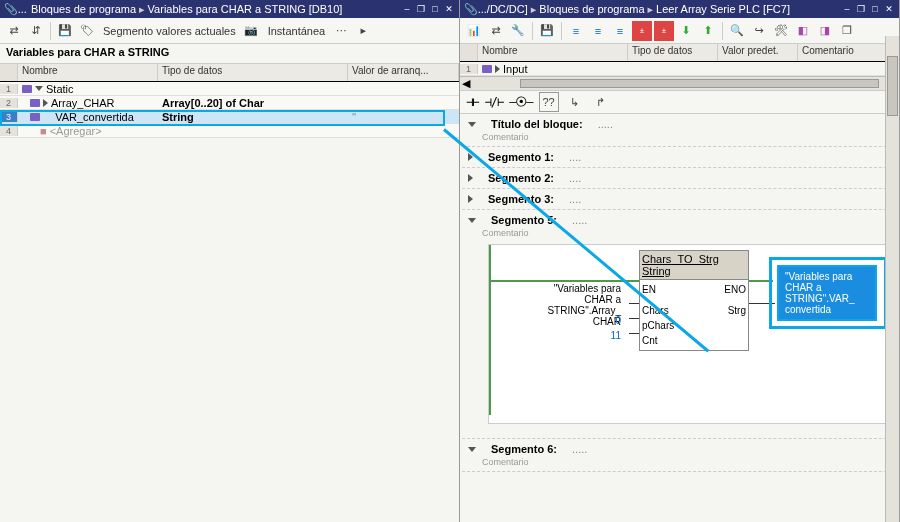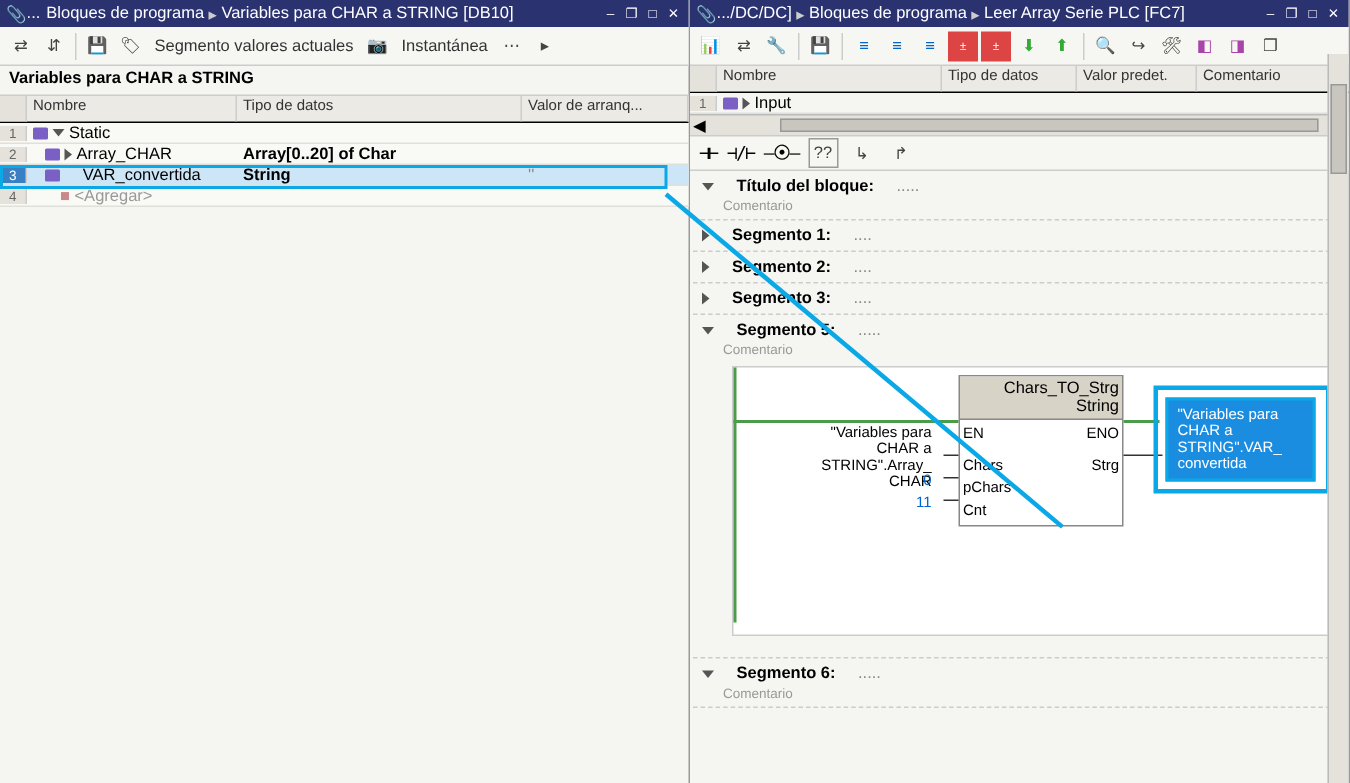--- a/index.html
+++ b/index.html
@@ -36,21 +36,21 @@
   .grow.sel { background:#cde6f7; }
   .grow.sel .rnum { background:#3a7fc4; color:#fff; }
   .selbox-row { position:absolute; border:2px solid #0aa8e6; pointer-events:none; }
   .segments { flex:1; overflow:auto; padding:0 2px; }
   .seg { border-bottom:1px dashed #ccc; padding:4px 6px; }
   .seg-hd { display:flex; align-items:center; gap:15px; }
   .seg-hd b { font-weight:bold; }
   .seg .com { color:#999; font-size:9px; margin-left:14px; margin-top:2px; }
   .block-canvas { background:#fff; border:1px solid #ccc; margin:6px 4px 10px 20px; padding:10px 10px 30px 10px; position:relative; height:180px; }
   .fb { position:absolute; left:150px; top:5px; width:110px; border:1px solid #888; }
-  .fb-title { background:#d7d3c7; border-bottom:1px solid #888; text-align:right; padding:2px; font-size:10px; }
+  .fb-title { background:#d7d3c7; border-bottom:1px solid #888; text-align:left; padding:2px; font-size:10px;text-decoration:underline; }
   .fb-body { height:70px; position:relative; }
   .fb-pin { position:absolute; font-size:10px; }
   .fb-pin.l { left:2px; }
   .fb-pin.r { right:2px; }
   .pin-en  { top:4px; }
   .pin-eno { top:4px; }
   .pin-chars {top:25px;}
   .pin-pchars{top:40px;}
   .pin-cnt  {top:55px;}
   .pin-strg {top:25px;}

